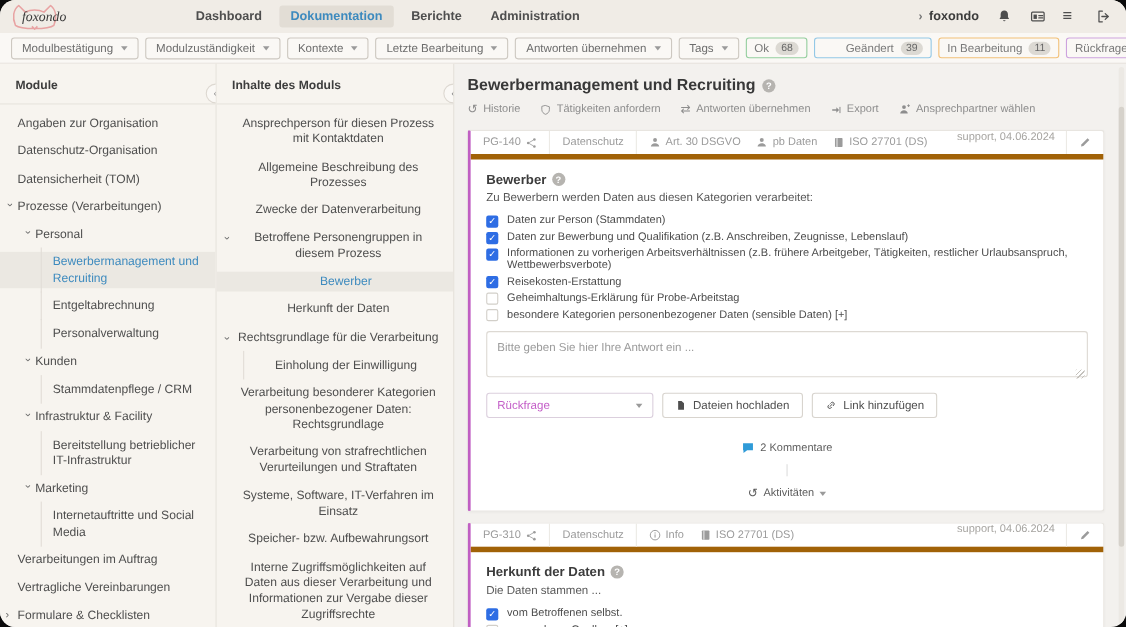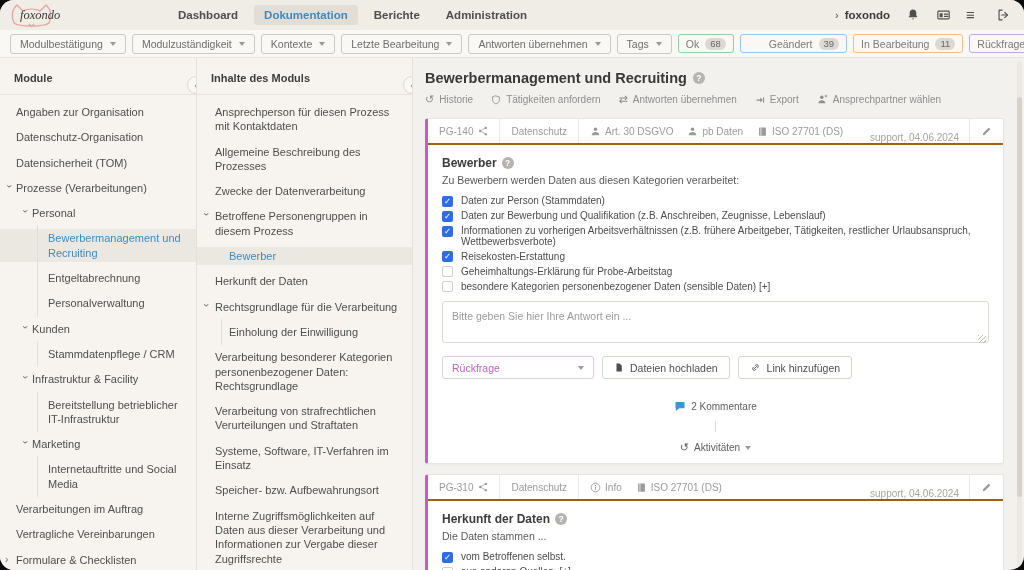--- a/index.html
+++ b/index.html
@@ -38,37 +38,37 @@
   .collapse::before { content:"‹"; }
   .titem { position:relative; font-size:11px; color:#4e4e4e; line-height:1.3; padding:2px 10px 2px 16px; margin-bottom:7px; cursor:pointer; }
   .titem .chev { position:absolute; top:2px; display:inline-block; color:#6d6d6d; font-size:10px; width:8px; }
   .titem .chev::before { content:"›"; }
   .titem .chev.open { transform:rotate(90deg); transform-origin:45% 55%; }
   .lv0 .chev { left:5px; } .lv1 .chev { left:21px; }
   .lv1 { padding-left:32px; }
   .lv2 { padding-left:48px; }
   .lv2 .guide, .c-lv1 .guide { position:absolute; left:37px; top:-4px; bottom:-4px; width:1px; background:#e2ddd6; }
   .titem.active { background:#ebe8e2; color:#3d8abe; }
-  .citem { padding:2px 12px 2px 18px; }
+  .citem { padding:2px 12px 2px 18px;text-align:center; }
   .citem .chev { left:5px; }
   .c-lv1 { padding-left:32px; }
   .c-lv1 .guide { left:24px; }
 
   
   .main { flex:1; padding:12px 20px 0 12px; position:relative; overflow:hidden; }
   .page-title { font-size:14.5px; font-weight:bold; color:#383838; display:flex; align-items:center; gap:6px; }
   .help { width:12px; height:12px; border-radius:50%; background:#b6b4b0; color:#fff; font-size:8.5px; font-weight:bold; display:inline-flex; align-items:center; justify-content:center; flex:none; }
   .help::before { content:"?"; }
   .toolbar { display:flex; gap:18px; font-size:10px; color:#8d8d8d; margin:7px 0 12px; }
   .tool { display:flex; align-items:center; gap:5px; cursor:pointer; }
   .glyph-history::before { content:"↺"; font-size:11px; }
   .glyph-transfer::before { content:"⇄"; font-size:11px; }
 
   .card { background:#fff; border:1px solid #e8e5e0; border-left:3px solid #c05fc3; border-radius:3px; margin-bottom:10px; box-shadow:0 1px 2px rgba(0,0,0,0.03); }
-  .card-head { display:flex; align-items:flex-end; height:26px; font-size:10px; color:#9b9b9b; border-bottom:2px solid #a16207; }
+  .card-head { display:flex; align-items:flex-start; height:26px; font-size:10px; color:#9b9b9b; border-bottom:5px solid #a16207; }
   .seg { display:flex; align-items:center; gap:5px; padding:0 11px; height:100%; border-right:1px solid #eceae5; white-space:nowrap; }
   .seg.tags { border-right:none; gap:14px; }
   .tag { display:flex; align-items:center; gap:4px; cursor:pointer; }
   .spacer { flex:1; }
   .meta { padding-right:10px; color:#a6a4a0; }
   .seg.edit { border-right:none; border-left:1px solid #eceae5; cursor:pointer; }
   .i { width:11px; height:11px; fill:currentColor; stroke:none; flex:none; }
   .i.st { fill:none; stroke:currentColor; stroke-width:1.3; stroke-linecap:round; stroke-linejoin:round; }
 
   .card-body { padding:11px 14px 10px; }

